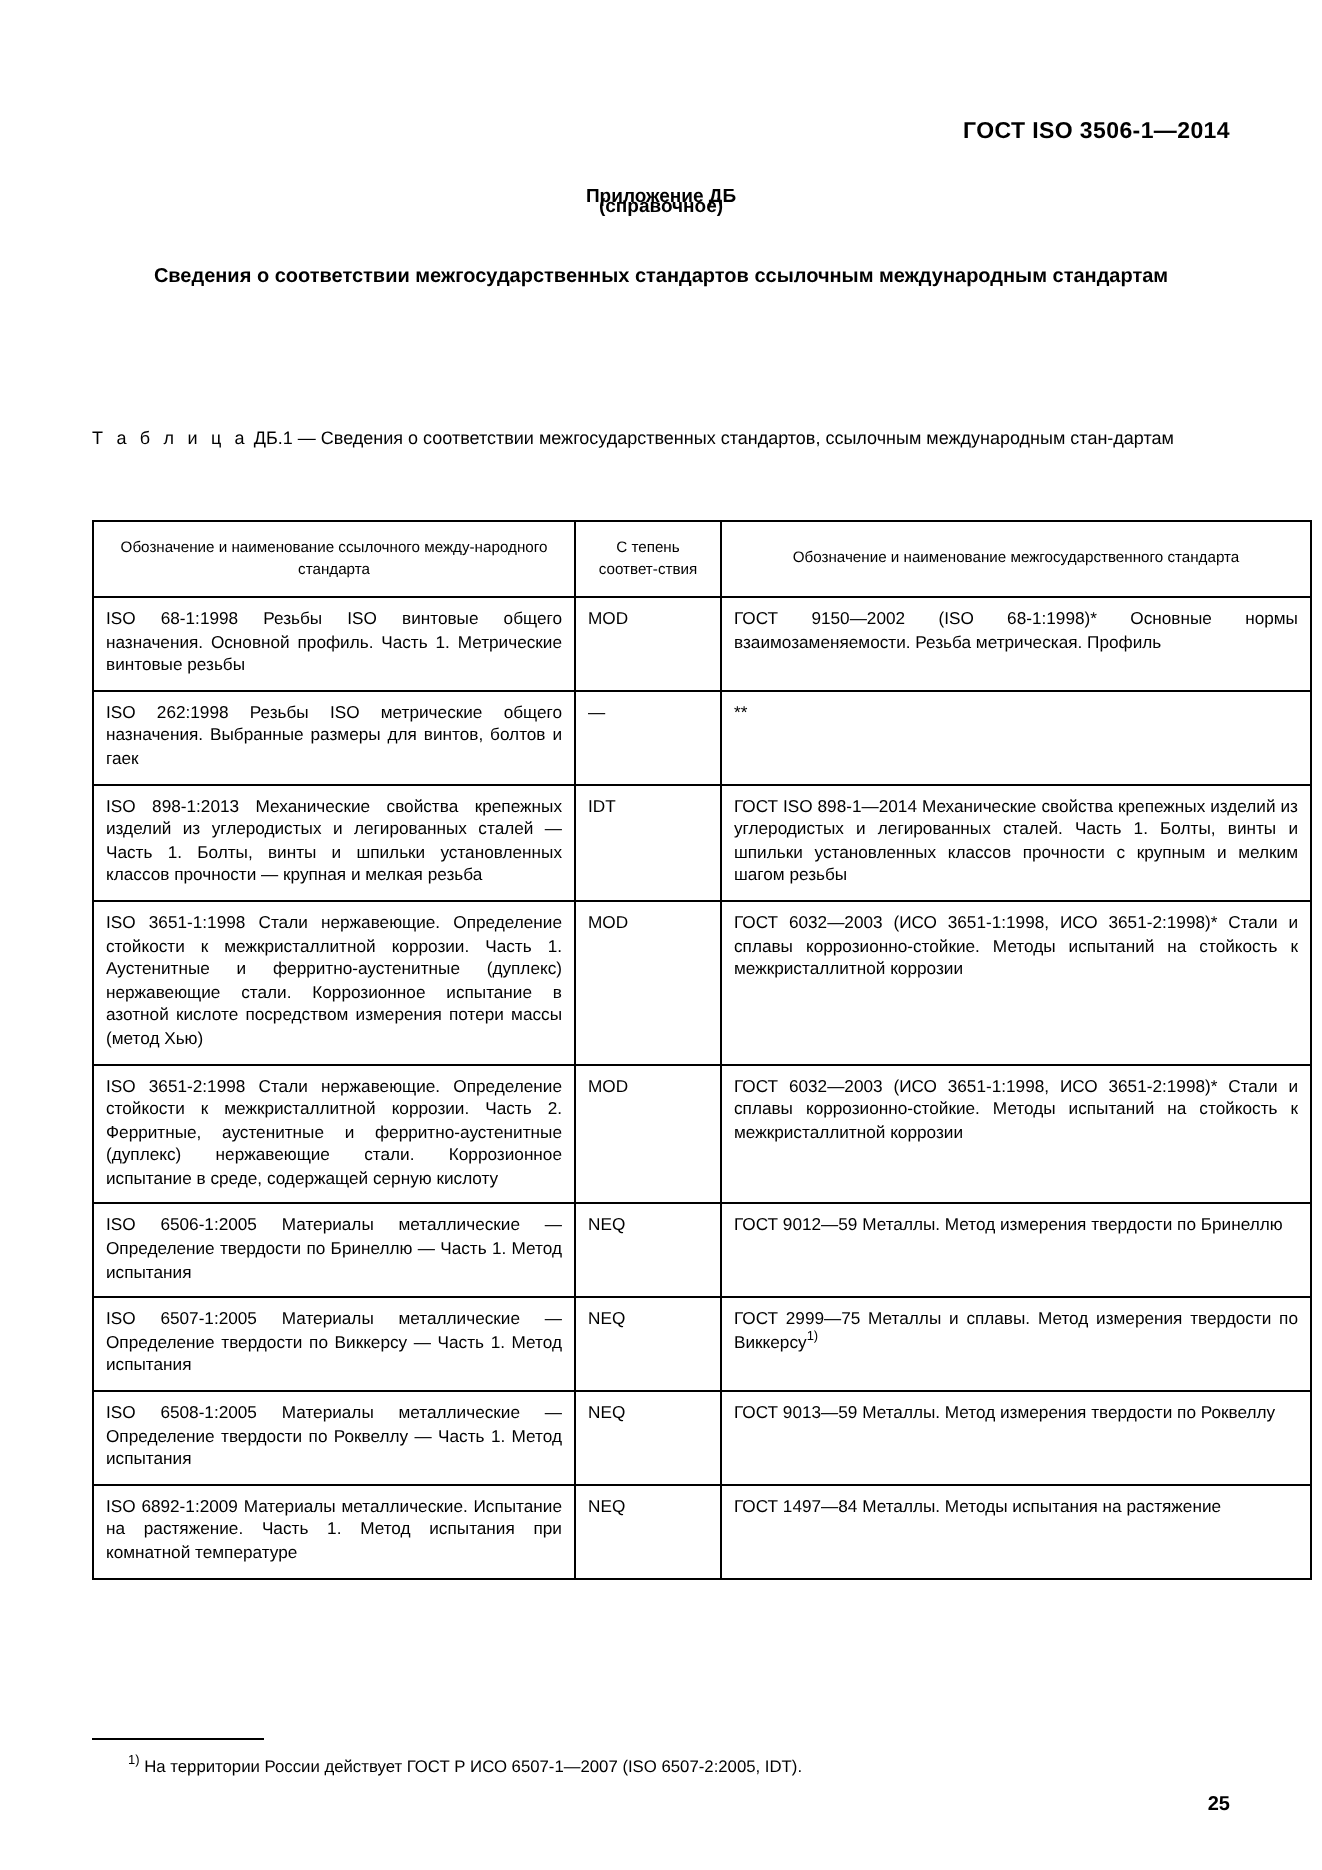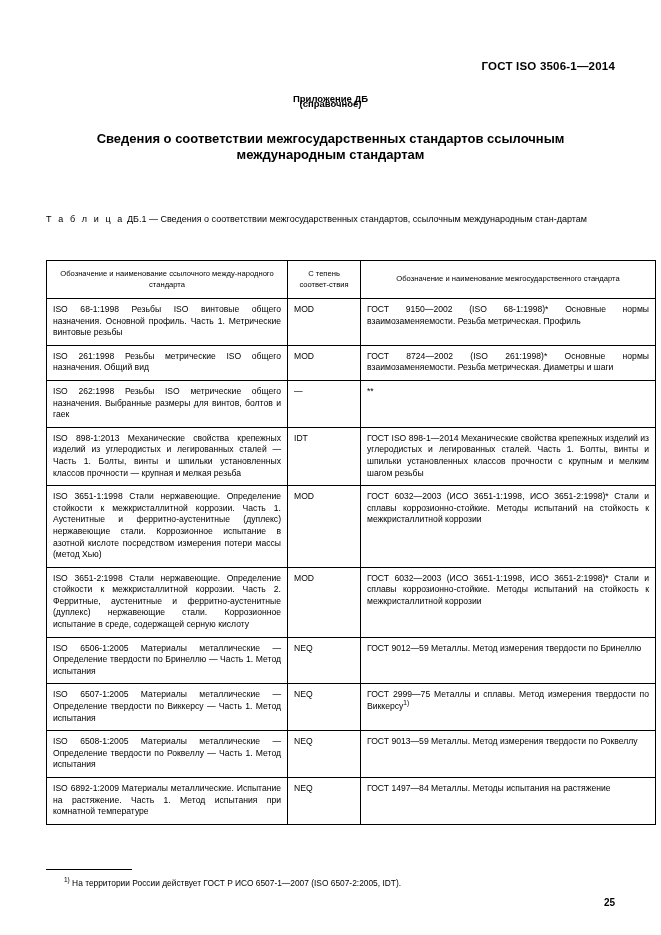--- a/index.html
+++ b/index.html
@@ -47,21 +47,21 @@
     text-align: center;
     font-size: 9.5px;
     font-weight: bold;
   }
   .doc-title {
     position: absolute;
     top: 131px;
     left: 45px;
     width: 571px;
     text-align: center;
-    font-size: 13px;
+    font-size: 10px;
     font-weight: bold;
     line-height: 16px;
   }
   .table-caption {
     position: absolute;
     top: 213px;
     left: 46px;
     width: 570px;
     font-size: 9px;
     line-height: 13px;
@@ -148,25 +148,20 @@
       <td class="c2">С тепень соответ-ствия</td>
       <td class="c3">Обозначение и наименование межгосударственного стандарта</td>
     </tr>
 
     <tr>
       <td class="c1">ISO 68-1:1998 Резьбы ISO винтовые общего назначения. Основной профиль. Часть 1. Метрические винтовые резьбы</td>
       <td class="c2">MOD</td>
       <td class="c3">ГОСТ 9150—2002 (ISO 68-1:1998)* Основные нормы взаимозаменяемости. Резьба метрическая. Профиль</td>
     </tr>
 
-    <tr>
-      <td class="c1">ISO 261:1998 Резьбы метрические ISO общего назначения. Общий вид</td>
-      <td class="c2">MOD</td>
-      <td class="c3">ГОСТ 8724—2002 (ISO 261:1998)* Основные нормы взаимозаменяемости. Резьба метрическая. Диаметры и шаги</td>
-    </tr>
 
     <tr>
       <td class="c1">ISO 262:1998 Резьбы ISO метрические общего назначения. Выбранные размеры для винтов, болтов и гаек</td>
       <td class="c2">—</td>
       <td class="c3 dash-center">**</td>
     </tr>
 
     <tr>
       <td class="c1">ISO 898-1:2013 Механические свойства крепежных изделий из углеродистых и легированных сталей — Часть 1. Болты, винты и шпильки установленных классов прочности — крупная и мелкая резьба</td>
       <td class="c2">IDT</td>

